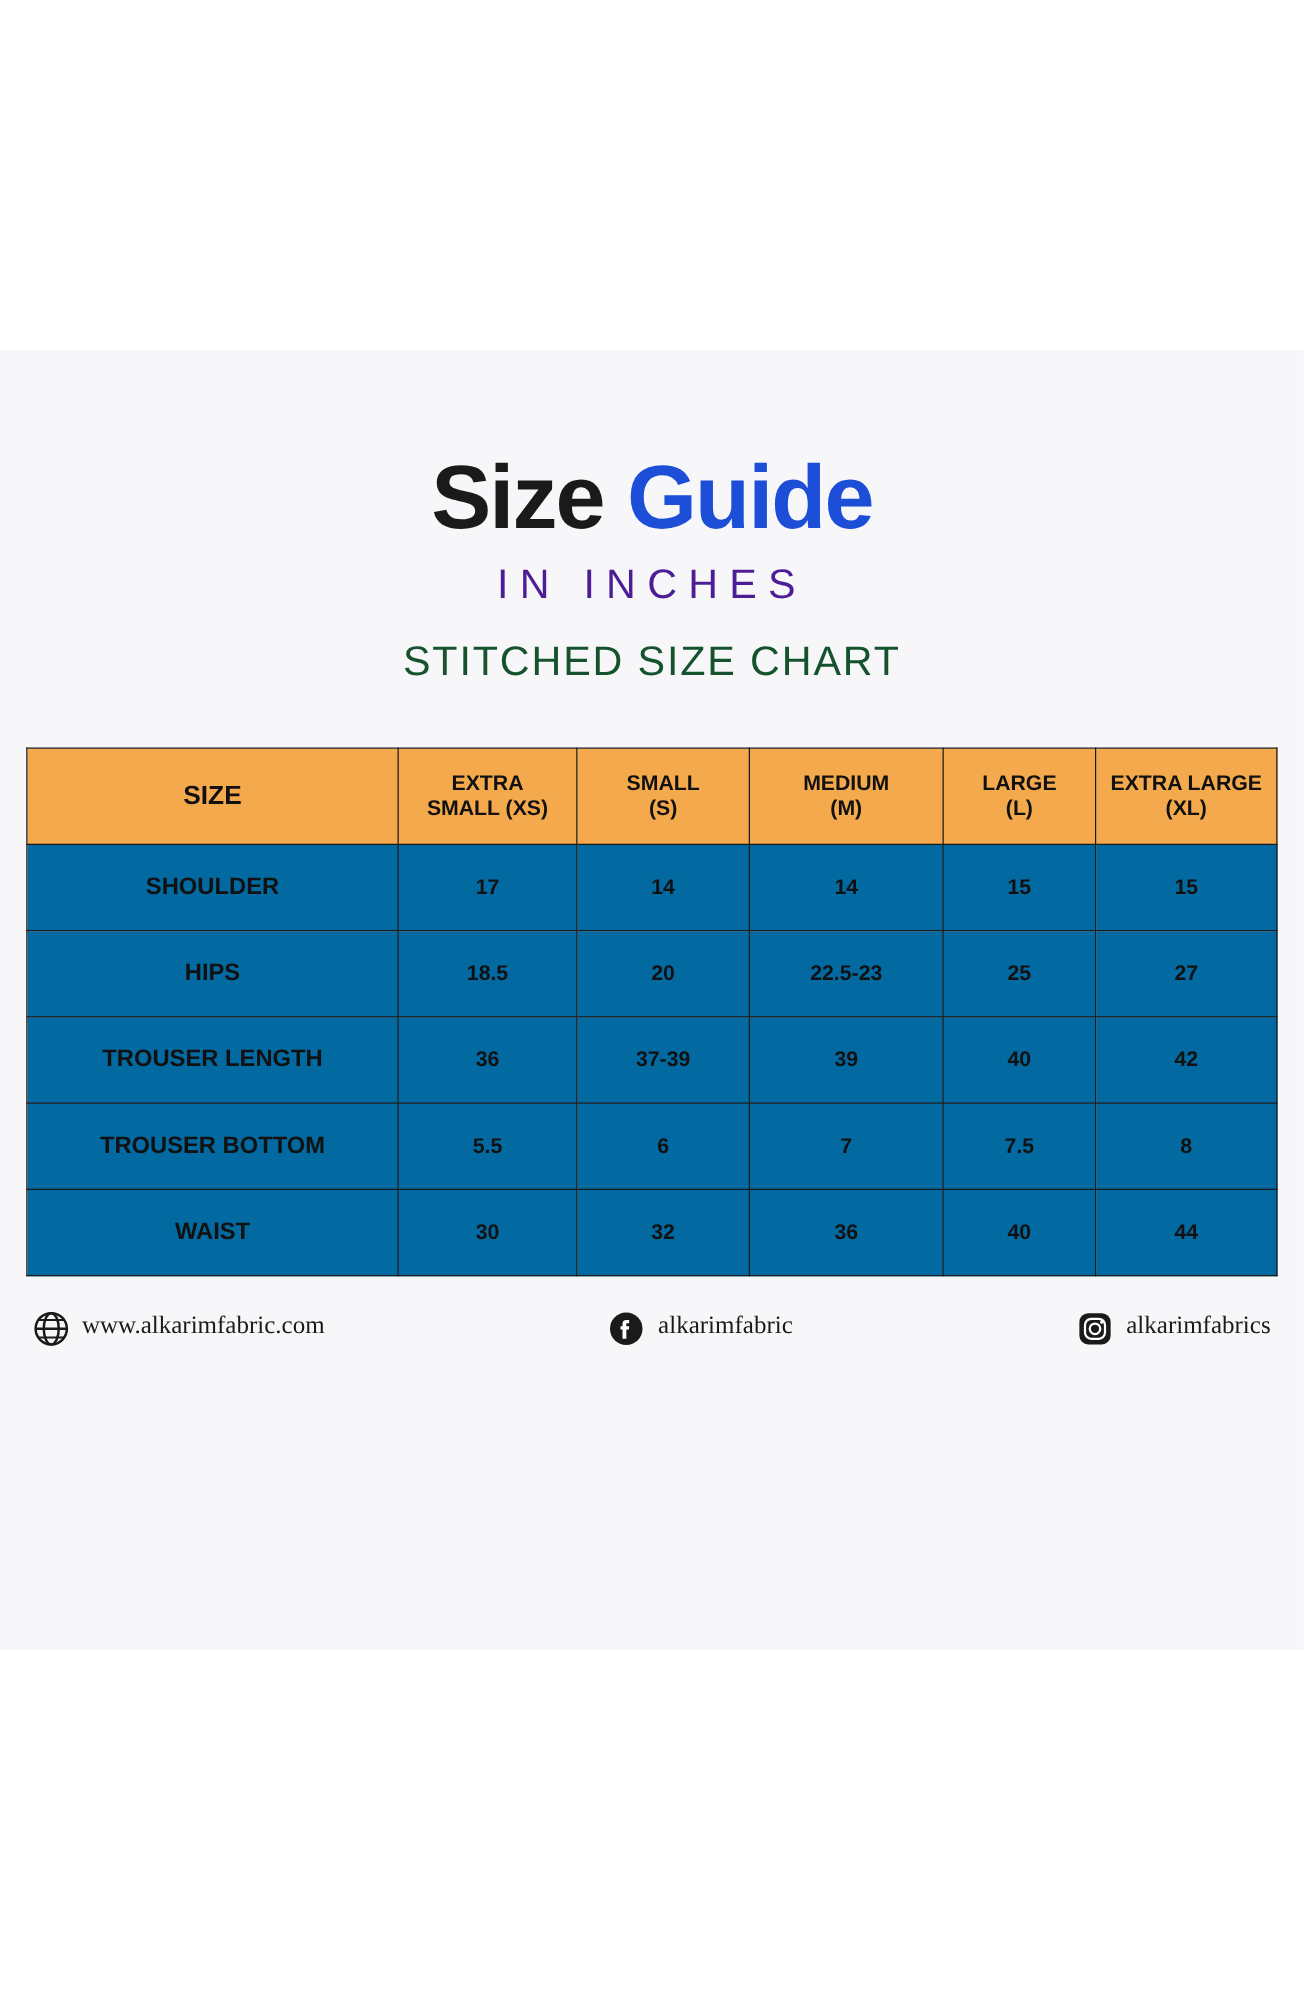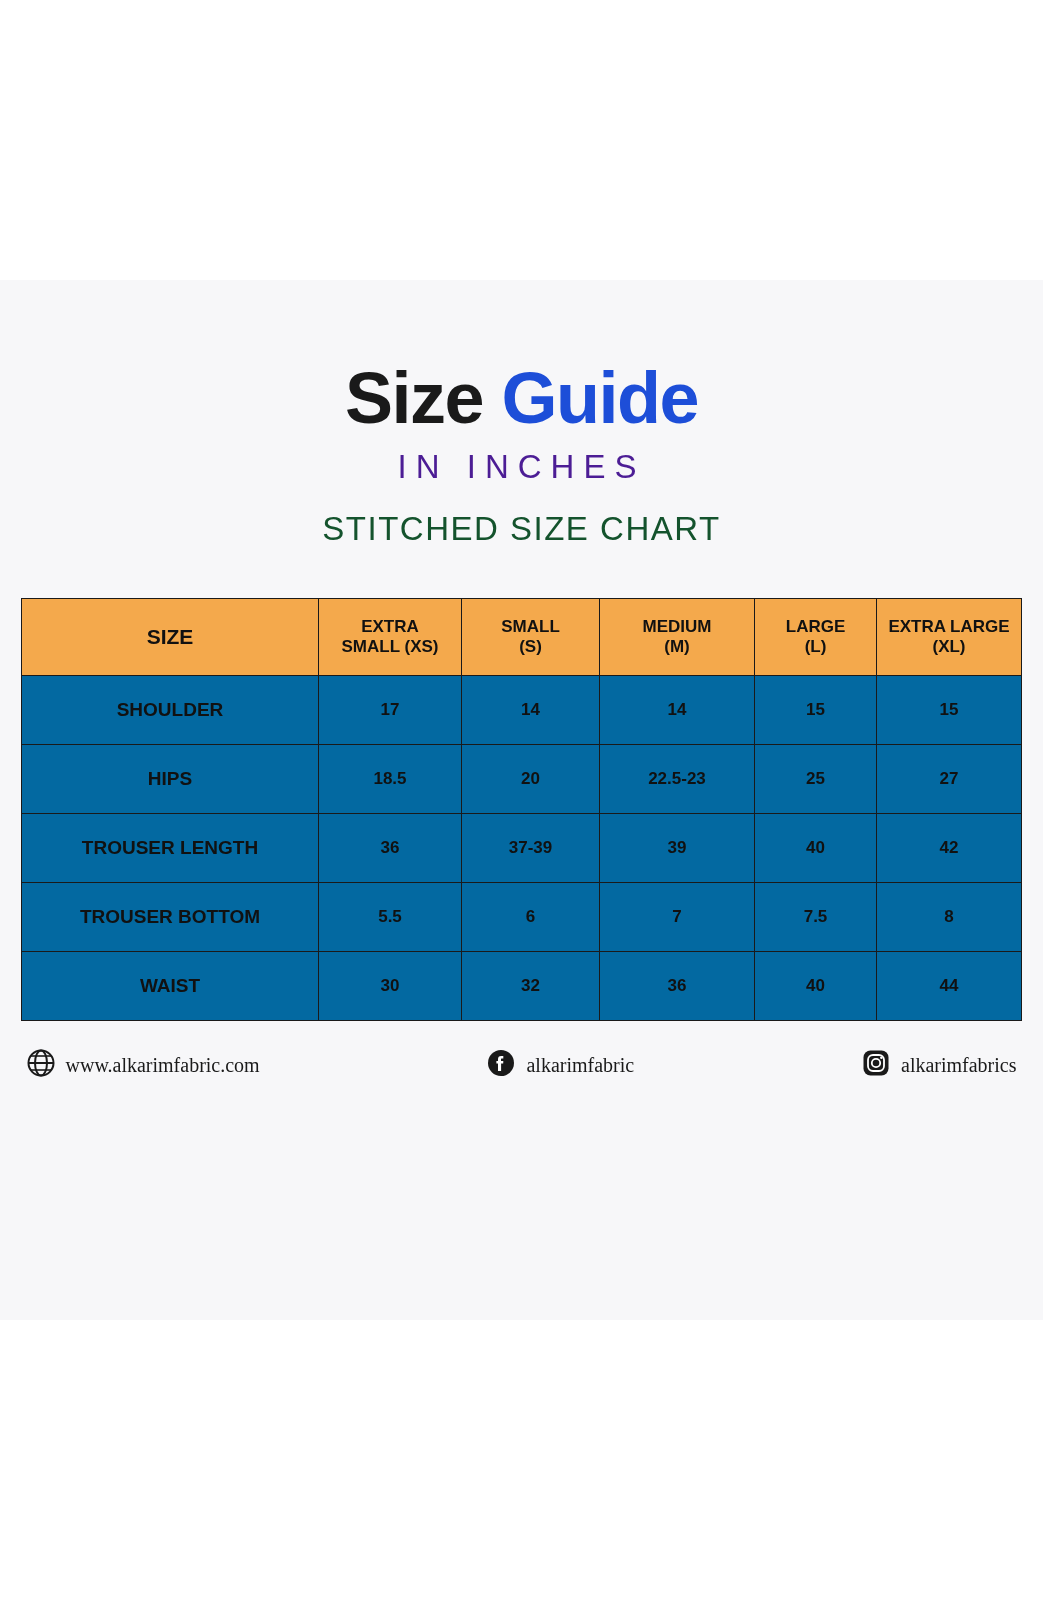--- a/index.html
+++ b/index.html
@@ -97,21 +97,21 @@
 
   .footer {
     display: flex;
     align-items: center;
     justify-content: space-between;
     width: 990px;
     margin: 28px auto 0 auto;
   }
   .footer-item {
     display: flex;
-    align-items: flex-end;
+    align-items: flex-start;
     gap: 11px;
     font-size: 20px;
     color: #1a1a1a;
     font-family: "Liberation Serif", serif;
   }
   .footer-item .ficon {
     width: 28px;
     height: 28px;
     flex: 0 0 28px;
     display: block;

